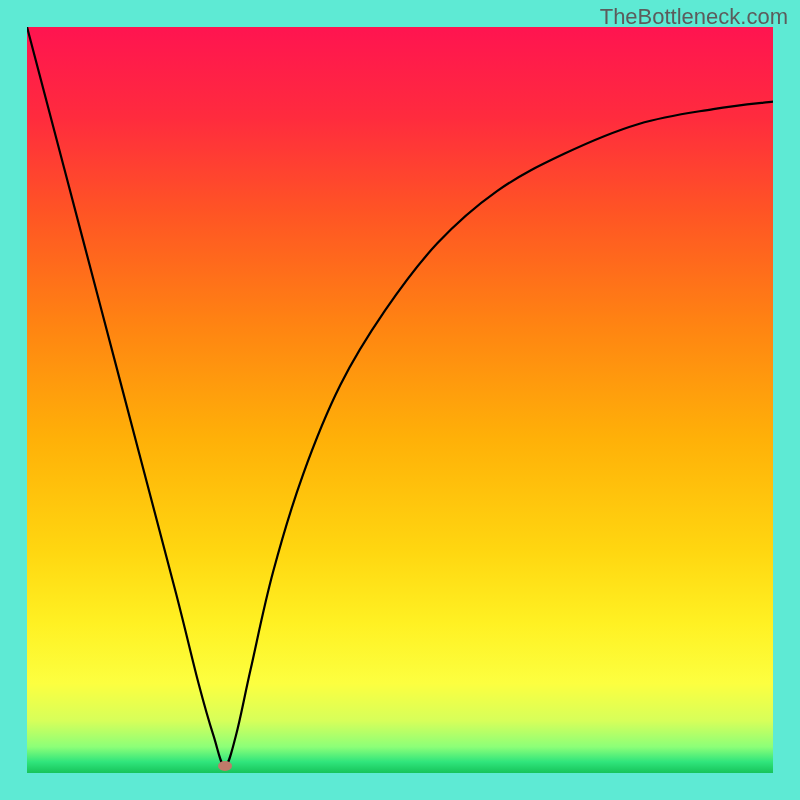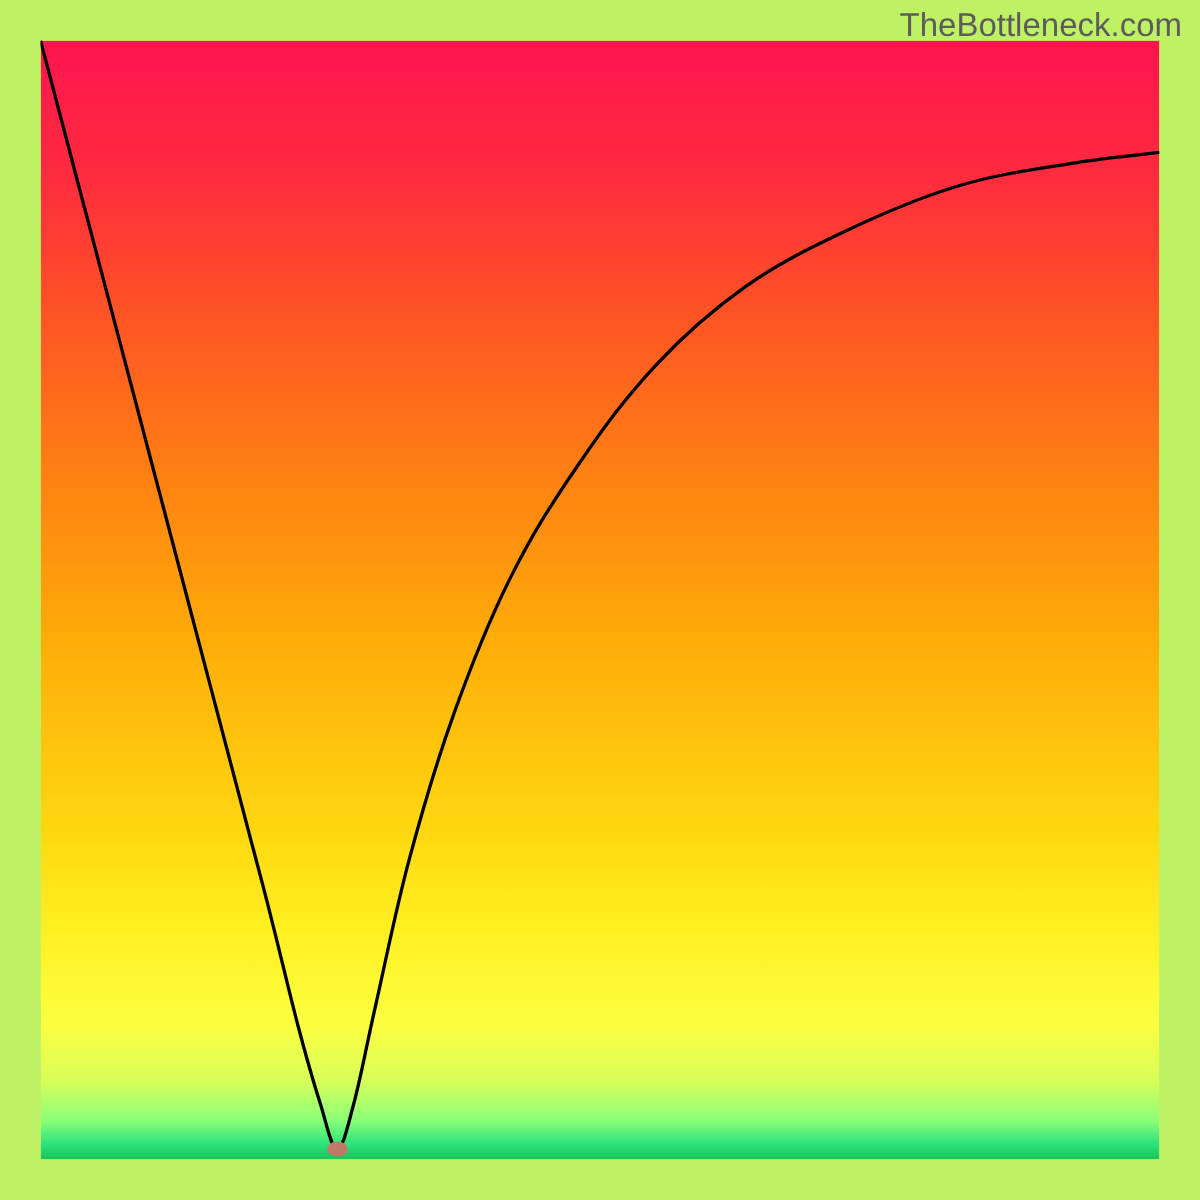--- a/index.html
+++ b/index.html
@@ -6,21 +6,21 @@
   body {
     width: 800px;
     height: 800px;
     background: #000;
     overflow: hidden;
     position: relative;
   }
   .frame {
     position: absolute;
     inset: 0;
-    background: #bef264;
+    background: #5eead4;
   }
   .plot-area {
     position: absolute;
     left: 27px;
     top: 27px;
     width: 746px;
     height: 746px;
     overflow: hidden;
   }
   .gradient {

